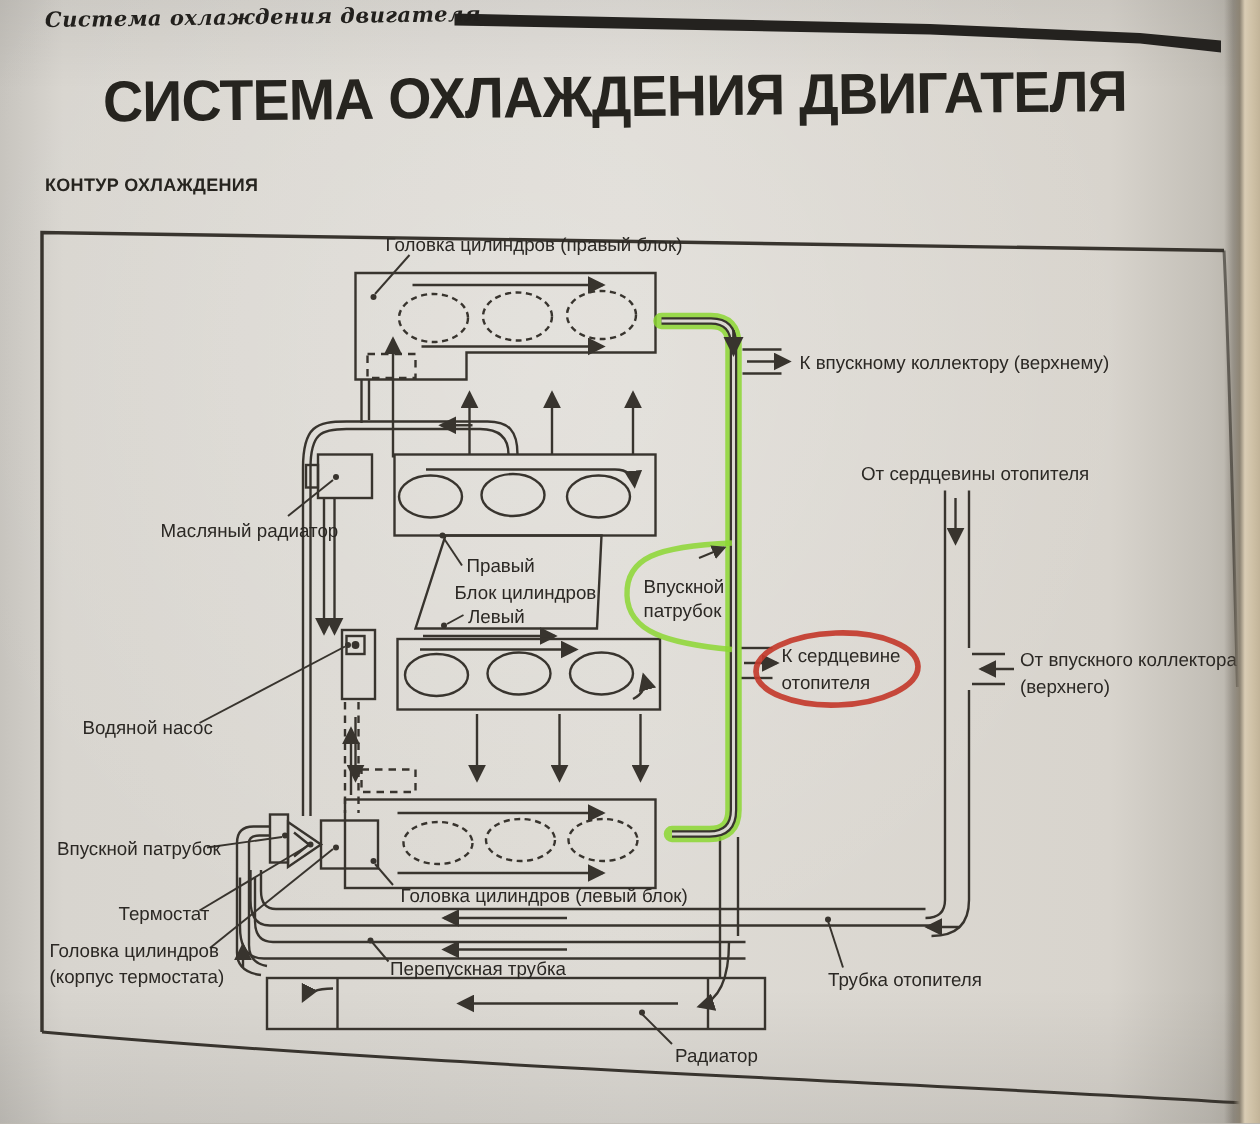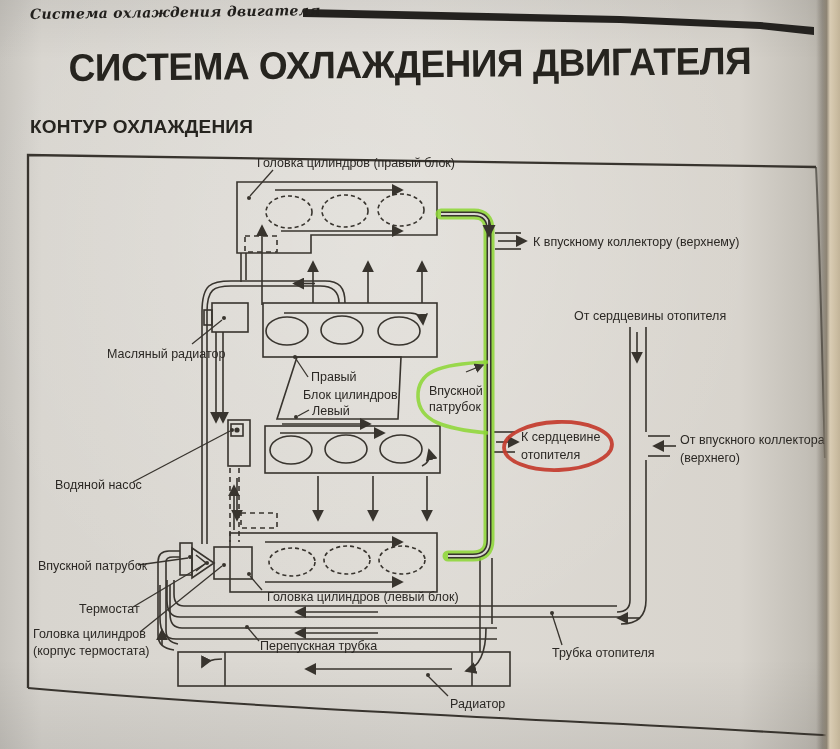--- a/index.html
+++ b/index.html
@@ -23,21 +23,21 @@
     font-style:italic;font-weight:bold;font-size:14px;color:#22201d;
     transform:rotate(-0.8deg);letter-spacing:.3px;z-index:3;
   }
   .doc-title{
     position:absolute;left:0;top:44px;width:820px;text-align:center;
     font-size:37px;font-weight:bold;color:#26241f;letter-spacing:-.5px;
     transform:rotate(-0.6deg) scaleY(1.04);z-index:3;
   }
   .section-heading{
     position:absolute;left:30px;top:116px;
-    font-size:19px;font-weight:bold;color:#26241f;letter-spacing:.2px;z-index:3;
+    font-size:12px;font-weight:bold;color:#26241f;letter-spacing:.2px;z-index:3;
   }
   svg{position:absolute;left:0;top:0;z-index:2;}
   svg text{font-family:"Liberation Sans", sans-serif;font-size:12.5px;fill:#2b2824;}
 </style>
 </head>
 <body>
 
 <div class="page">
 
   <div class="running-header">Система охлаждения двигателя</div>

